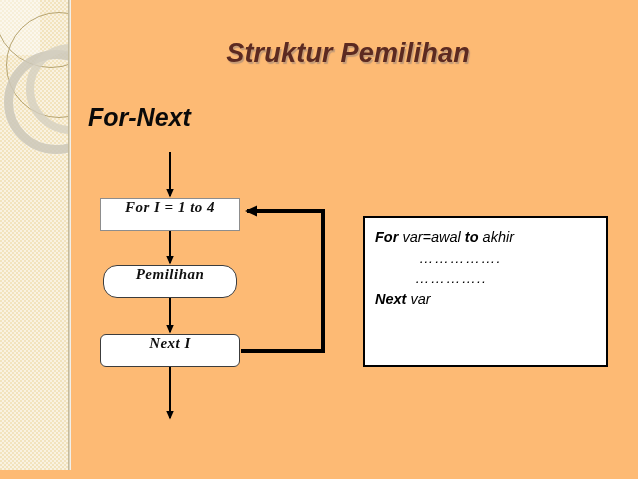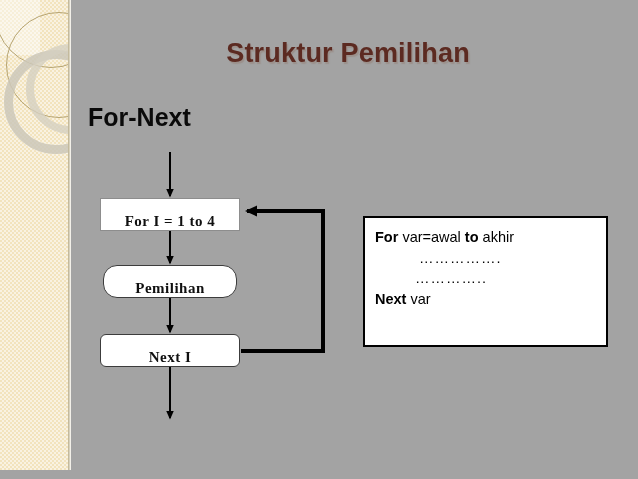--- a/index.html
+++ b/index.html
@@ -4,23 +4,24 @@
 <style>
   html, body {
     margin: 0;
     padding: 0;
     background: #ffffff;
   }
   #slide {
     position: relative;
     width: 638px;
     height: 479px;
-    background: #a3a3a3;
+    background: #fdba74;
     overflow: hidden;
     font-family: "Liberation Sans", sans-serif;
+    font-style: italic;
   }
 
   
   .sidebar {
     position: absolute;
     left: 0;
     top: 0;
     width: 68px;
     height: 470px;
     background-color: #f2e3bd;
@@ -103,21 +104,21 @@
 
   .node {
     position: absolute;
     box-sizing: border-box;
     background: #ffffff;
     font-family: "Liberation Serif", serif;
     font-weight: bold;
     font-size: 15px;
     color: #101010;
     display: flex;
-    align-items: flex-end;
+    align-items: flex-start;
     justify-content: center;
     letter-spacing: 0.5px;
   }
   .node-for {
     left: 100px; top: 198px;
     width: 140px; height: 33px;
     border: 1.5px solid #8d8d8d;
   }
   .node-instruksi {
     left: 103px; top: 265px;
@@ -129,21 +130,21 @@
     left: 100px; top: 334px;
     width: 140px; height: 33px;
     border: 1.5px solid #3c3c3c;
     border-radius: 6px;
   }
 
   
   .code-box {
     position: absolute;
     left: 363px; top: 216px;
-    width: 245px; height: 131px;
+    width: 245px; height: 151px;
     box-sizing: border-box;
     border: 2px solid #000000;
     background: #ffffff;
     padding: 9px 0 0 10px;
     font-family: "Liberation Sans", sans-serif;
     font-size: 14.5px;
     color: #000000;
     line-height: 1.42;
   }
   .code-line { white-space: pre; }

